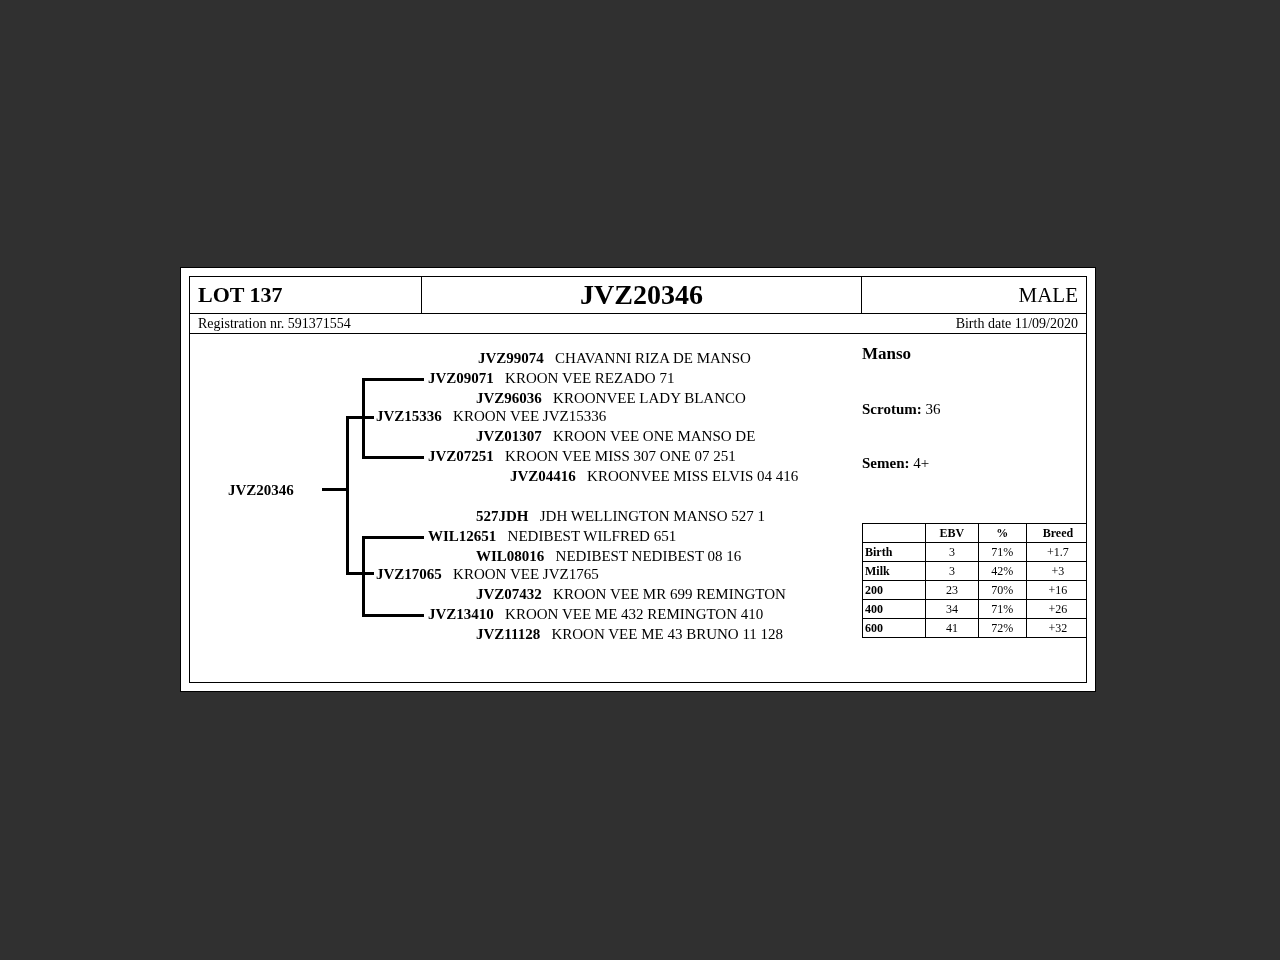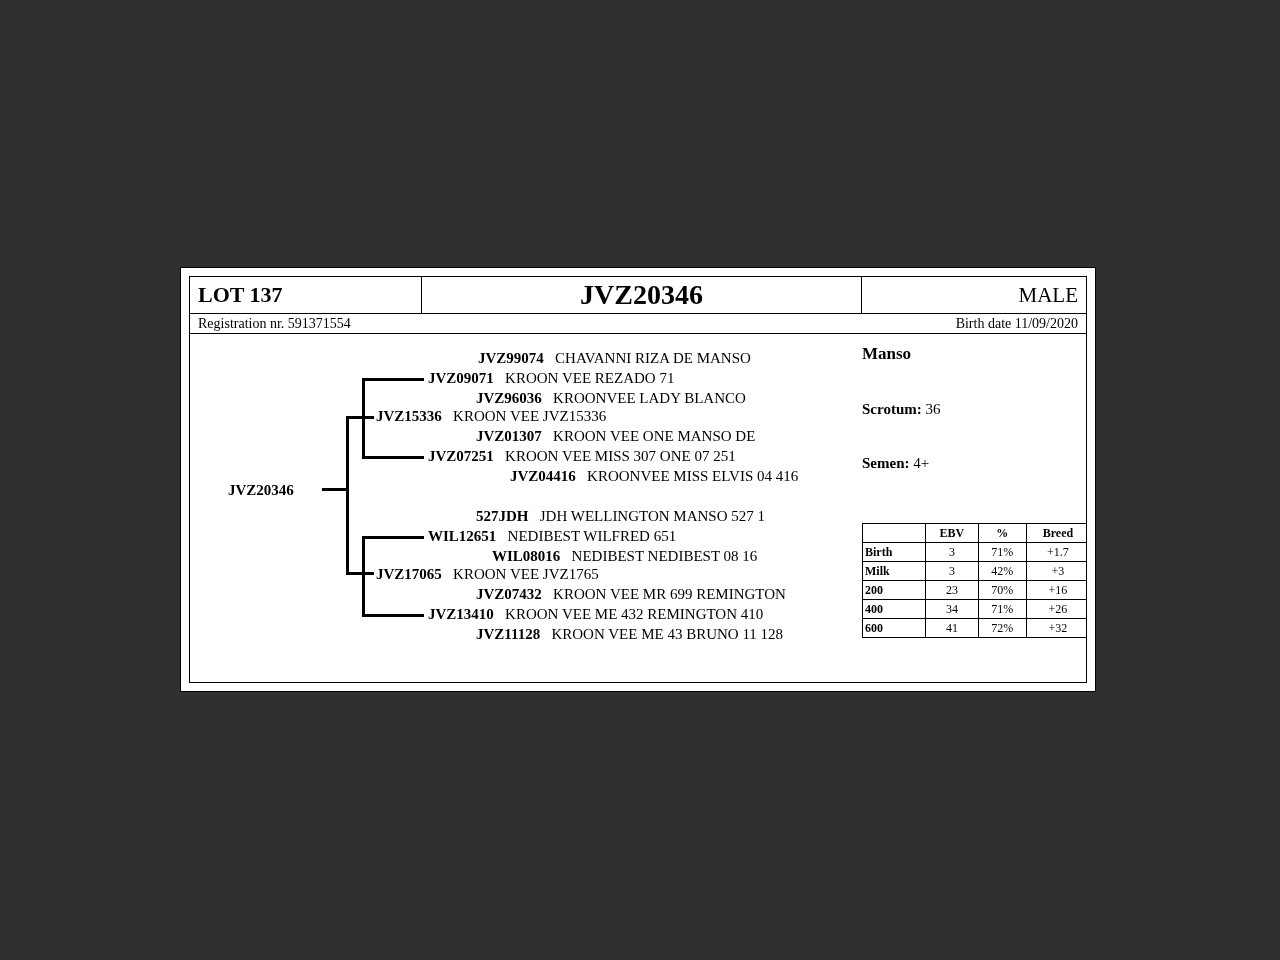--- a/index.html
+++ b/index.html
@@ -206,21 +206,21 @@
         </div>
 
         <div class="line" style="left:286px; top:174px;">
           <b>527JDH&nbsp;&nbsp;</b>
           <span>JDH WELLINGTON MANSO 527 1</span>
         </div>
         <div class="line" style="left:238px; top:194px;">
           <b>WIL12651&nbsp;&nbsp;</b>
           <span>NEDIBEST  WILFRED 651</span>
         </div>
-        <div class="line" style="left:286px; top:214px;margin-left:16px;">
+        <div class="line" style="left:286px; top:214px;">
           <b>WIL08016&nbsp;&nbsp;</b>
           <span>NEDIBEST NEDIBEST 08 16</span>
         </div>
         <div class="line" style="left:186px; top:232px;">
           <b>JVZ17065&nbsp;&nbsp;</b>
           <span>KROON VEE JVZ1765</span>
         </div>
         <div class="line" style="left:286px; top:252px;">
           <b>JVZ07432&nbsp;&nbsp;</b>
           <span>KROON VEE MR 699 REMINGTON</span>

